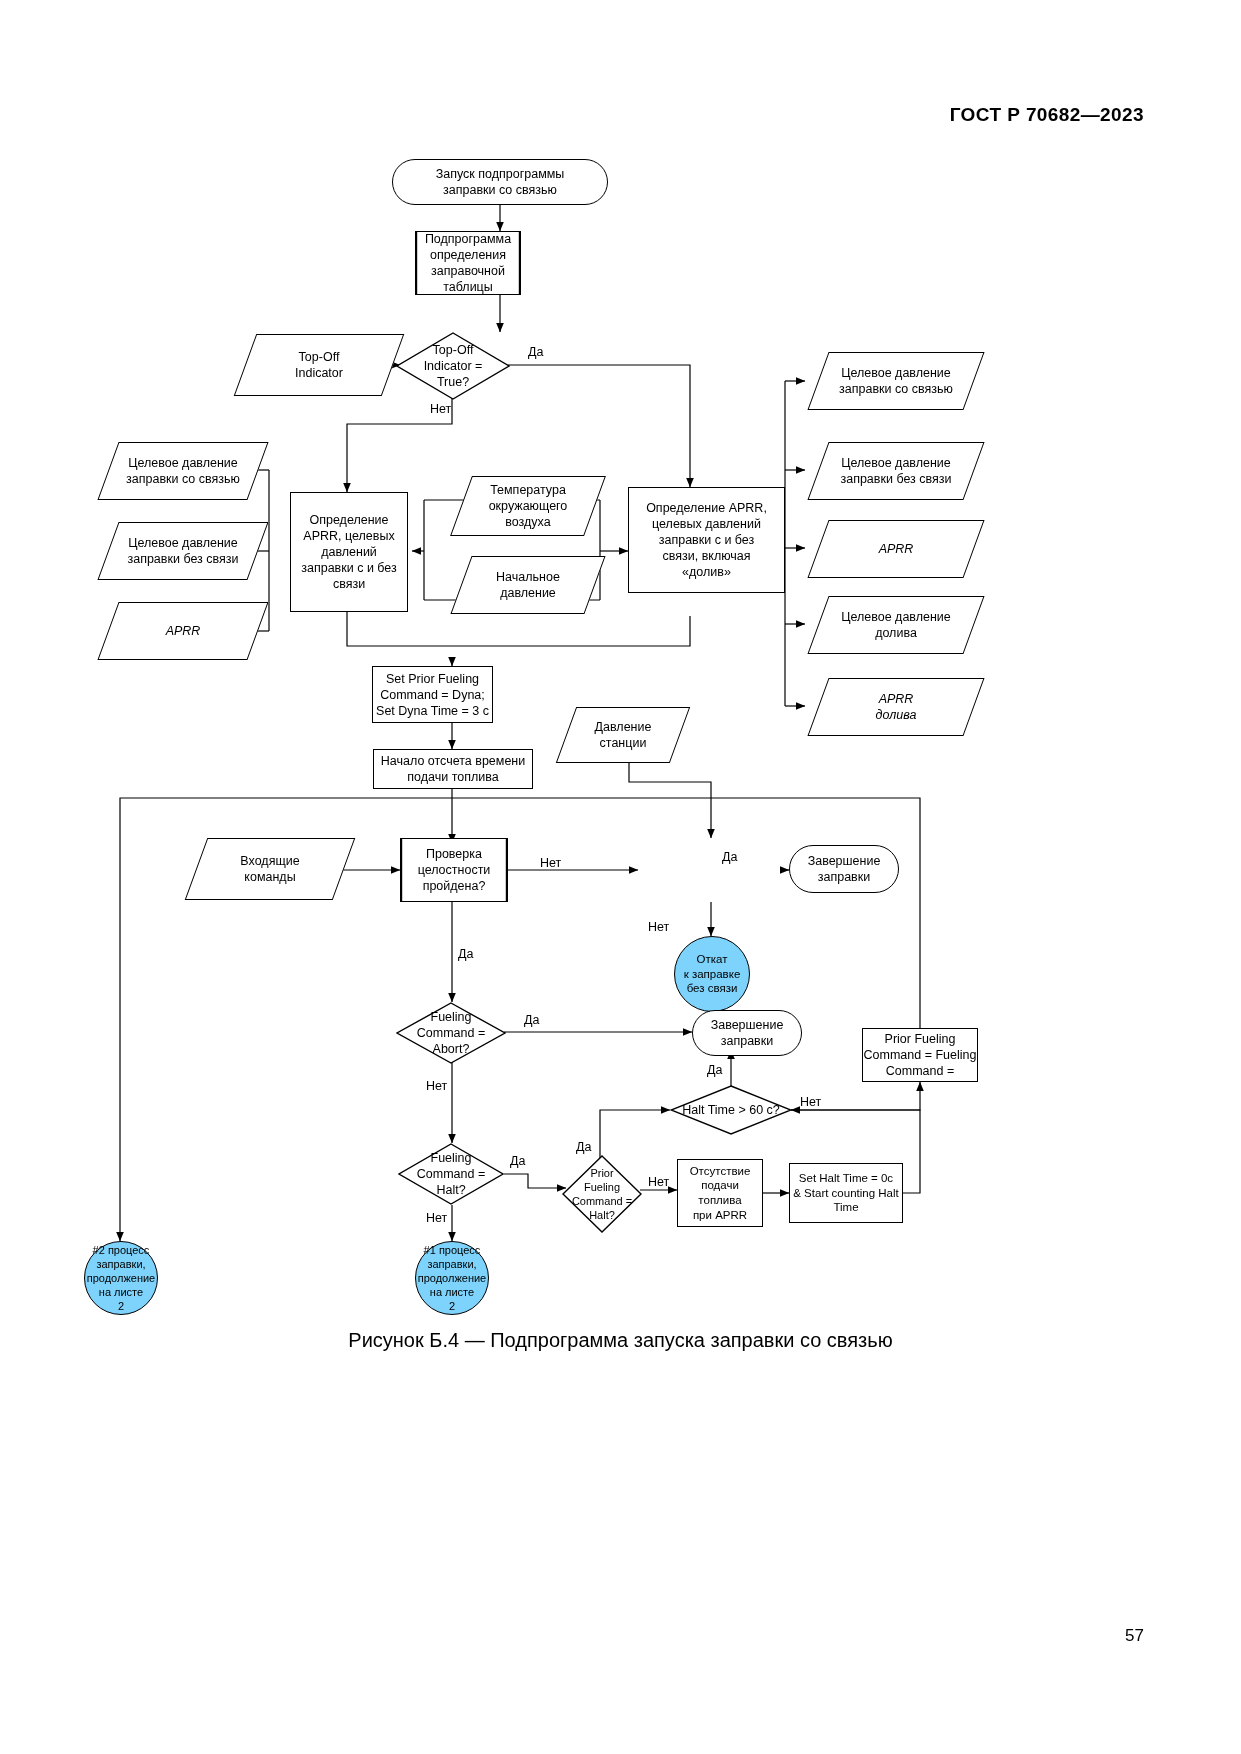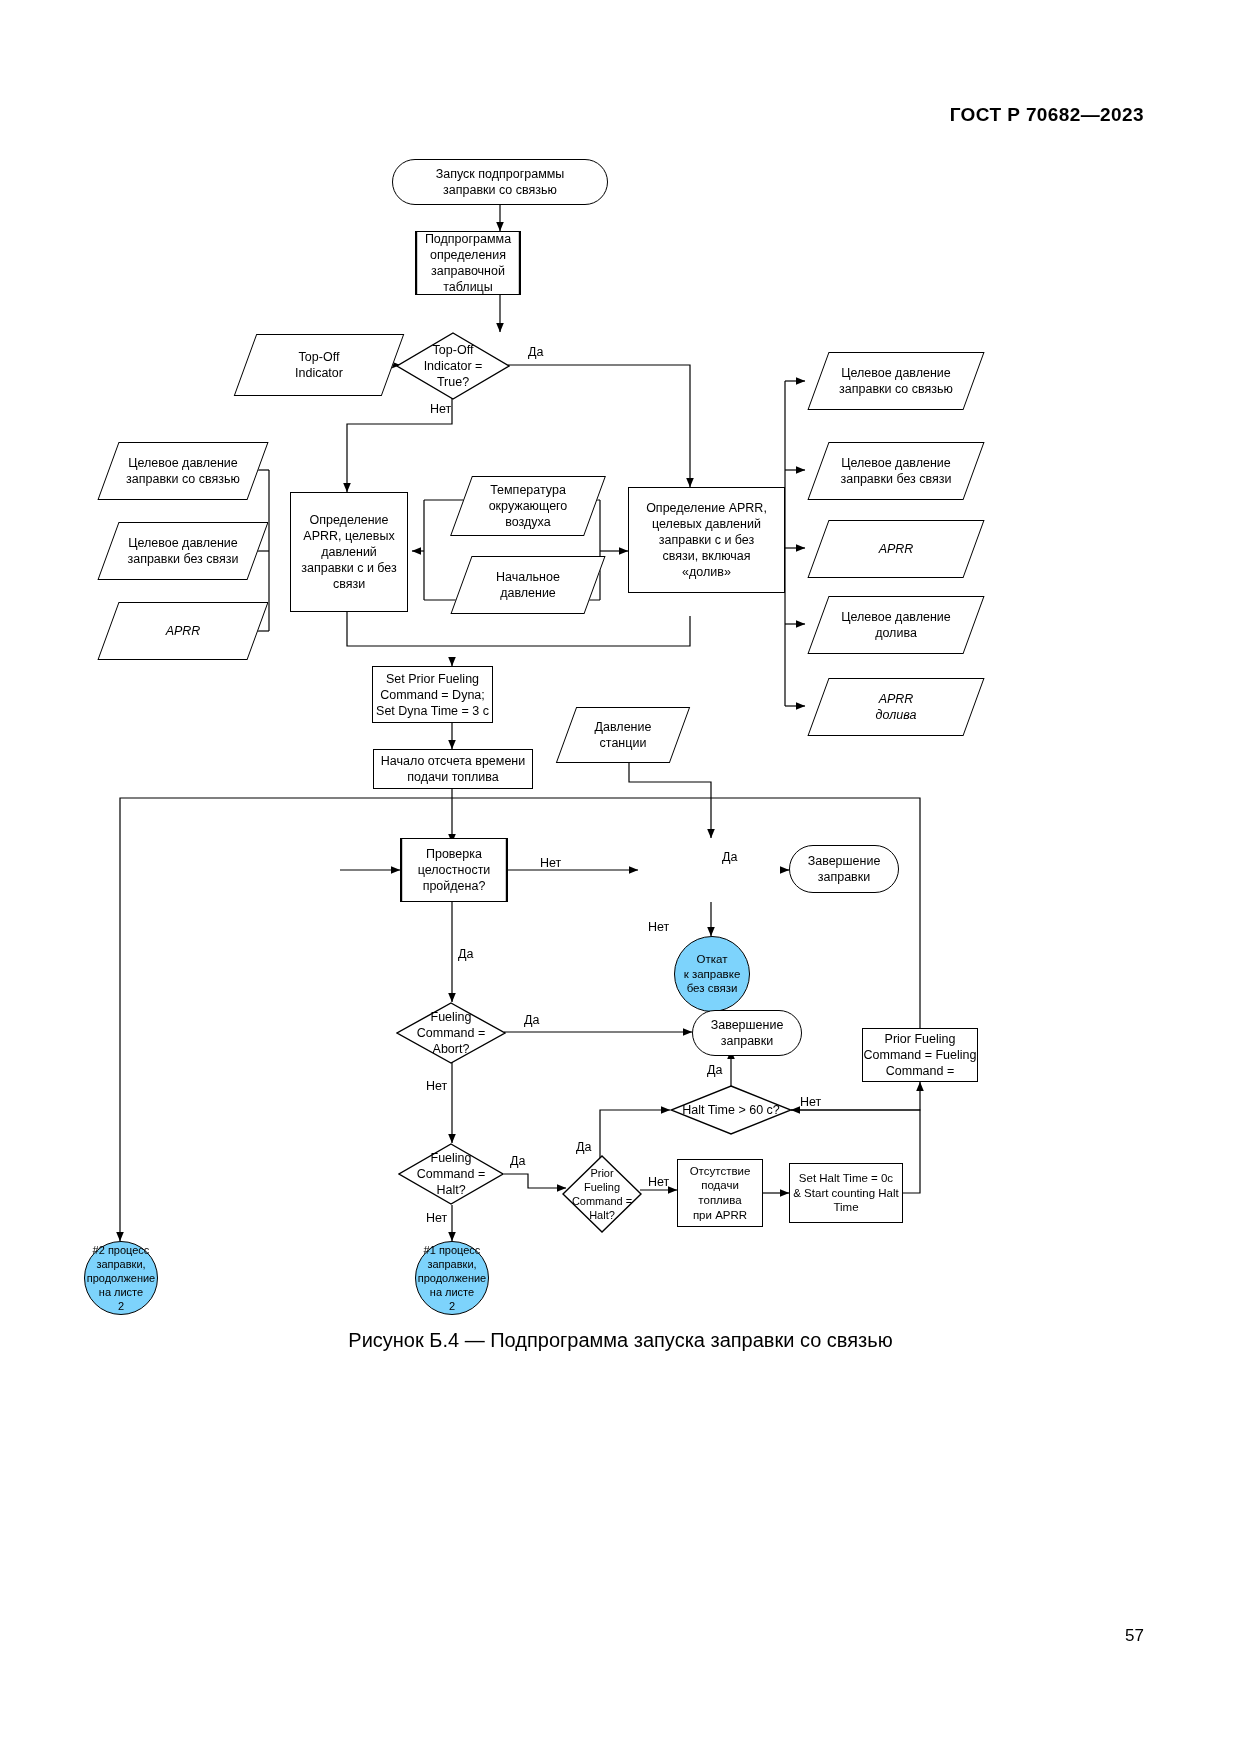--- a/index.html
+++ b/index.html
@@ -356,20 +356,25 @@
 
   <div class="node proc" style="left:373px; top:749px; width:160px; height:40px;">Начало отсчета времени
 подачи топлива</div>
 
   <div class="data-shape" style="left:566px; top:707px; width:114px; height:56px;">
     <div class="skew"></div>
     <div class="txt">Давление
 станции</div>
   </div>
 
+  <div class="data-shape" style="left:196px; top:838px; width:148px; height:62px;">
+    <div class="skew"></div>
+    <div class="txt">Входящие
+команды</div>
+  </div>
 
   <div class="node predef" style="left:400px; top:838px; width:108px; height:64px;">Проверка
 целостности
 пройдена?</div>
 
 
   <div class="elabel" style="left:540px; top:857px;">Нет</div>
   <div class="elabel" style="left:722px; top:851px;">Да</div>
   <div class="elabel" style="left:648px; top:921px;">Нет</div>
   <div class="elabel" style="left:458px; top:948px;">Да</div>

